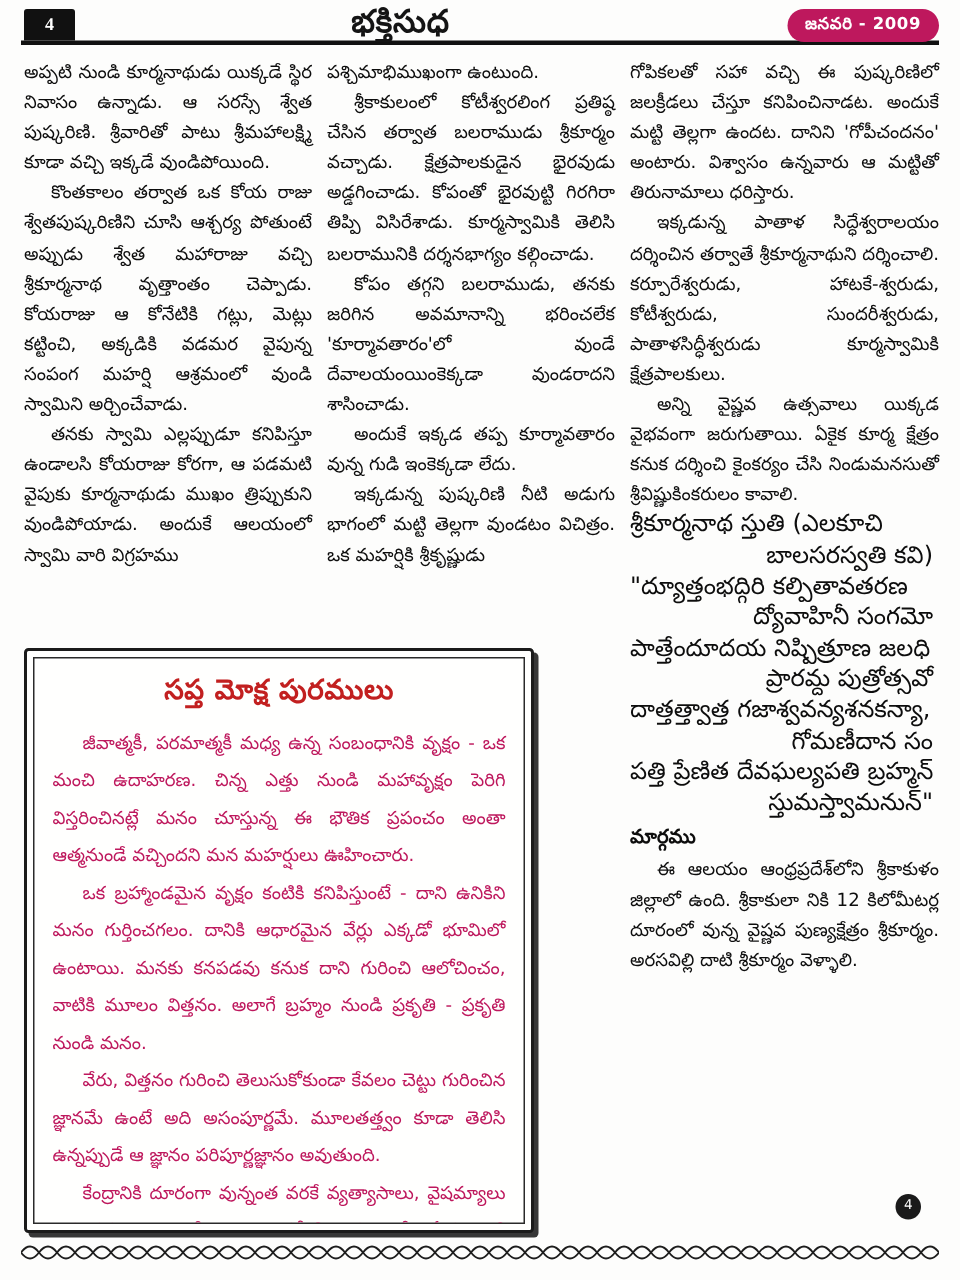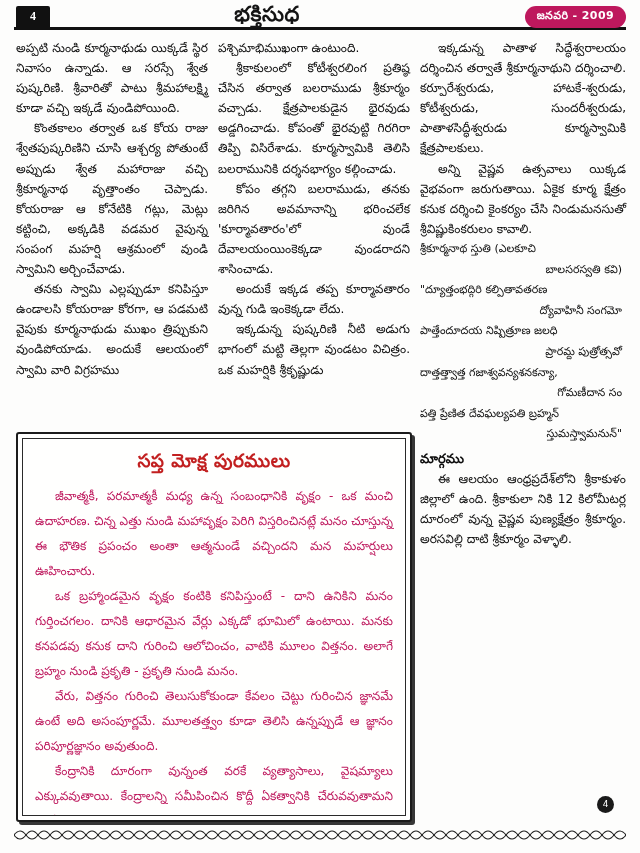--- a/index.html
+++ b/index.html
@@ -87,21 +87,21 @@
   .col p.indent { text-indent: 18px; }
   .col-1 { left: 16px;  width: 192px; }
   .col-2 { left: 218px; width: 192px; }
   .col-3 { left: 420px; width: 206px; }
 
   
   .feature-box {
     position: absolute;
     left: 16px;
     top: 432px;
-    width: 396px;
+    width: 340px;
     height: 390px;
     border: 2px solid #1b1b1b;
     border-radius: 3px;
     background: #fffffe;
     box-sizing: border-box;
     box-shadow: 3px 3px 0 0 rgba(20,20,20,0.85);
   }
   .feature-inner {
     position: absolute;
     inset: 4px;
@@ -124,21 +124,21 @@
     line-height: 25px;
     text-align: justify;
     font-family: "DejaVu Sans", "Liberation Sans", sans-serif;
     color: #be185d;
   }
   .feature-body p { margin: 0; }
   .feature-body p.indent { text-indent: 20px; }
 
   
   .poem {
-    font-size: 11px;
+    font-size: 16px;
     line-height: 20.6px;
     font-family: "DejaVu Sans", "Liberation Sans", sans-serif;
   }
   .poem .ln { white-space: nowrap; }
   .poem .ln.right { text-align: right; padding-right: 4px; }
   .section-label {
     font-size: 13px;
     font-weight: bold;
     margin-top: 4px;
     font-family: "DejaVu Sans", "Liberation Sans", sans-serif;
@@ -188,20 +188,21 @@
 
   <div class="col col-2">
     <p>పశ్చిమాభిముఖంగా ఉంటుంది.</p>
     <p class="indent">శ్రీకాకులంలో కోటీశ్వరలింగ ప్రతిష్ఠ చేసిన తర్వాత బలరాముడు శ్రీకూర్మం వచ్చాడు. క్షేత్రపాలకుడైన భైరవుడు అడ్డగించాడు. కోపంతో భైరవుట్టి గిరగిరా తిప్పి విసిరేశాడు. కూర్మస్వామికి తెలిసి బలరామునికి దర్శనభాగ్యం కల్గించాడు.</p>
     <p class="indent">కోపం తగ్గని బలరాముడు, తనకు జరిగిన అవమానాన్ని భరించలేక 'కూర్మావతారం'లో వుండే దేవాలయంయింకెక్కడా వుండరాదని శాసించాడు.</p>
     <p class="indent">అందుకే ఇక్కడ తప్ప కూర్మావతారం వున్న గుడి ఇంకెక్కడా లేదు.</p>
     <p class="indent">ఇక్కడున్న పుష్కరిణి నీటి అడుగు భాగంలో మట్టి తెల్లగా వుండటం విచిత్రం. ఒక మహర్షికి శ్రీకృష్ణుడు</p>
   </div>
 
   <div class="col col-3">
+    <p>గోపికలతో సహా వచ్చి ఈ పుష్కరిణిలో జలక్రీడలు చేస్తూ కనిపించినాడట. అందుకే మట్టి తెల్లగా ఉందట. దానిని 'గోపీచందనం' అంటారు. విశ్వాసం ఉన్నవారు ఆ మట్టితో తిరునామాలు ధరిస్తారు.</p>
     <p class="indent">ఇక్కడున్న పాతాళ సిద్ధేశ్వరాలయం దర్శించిన తర్వాతే శ్రీకూర్మనాథుని దర్శించాలి. కర్పూరేశ్వరుడు, హాటకే-శ్వరుడు, కోటీశ్వరుడు, సుందరీశ్వరుడు, పాతాళసిద్ధీశ్వరుడు కూర్మస్వామికి క్షేత్రపాలకులు.</p>
     <p class="indent">అన్ని వైష్ణవ ఉత్సవాలు యిక్కడ వైభవంగా జరుగుతాయి. ఏకైక కూర్మ క్షేత్రం కనుక దర్శించి కైంకర్యం చేసి నిండుమనసుతో శ్రీవిష్ణుకింకరులం కావాలి.</p>
 
     <div class="poem">
       <div class="ln">శ్రీకూర్మనాథ స్తుతి (ఎలకూచి</div>
       <div class="ln right">బాలసరస్వతి కవి)</div>
       <div class="ln">"ద్యూత్తంభద్గిరి కల్పితావతరణ</div>
       <div class="ln right">ద్యోవాహినీ సంగమో</div>
       <div class="ln">పాత్తేందూదయ నిష్పిత్రూణ జలధి</div>
       <div class="ln right">ప్రారమ్ద పుత్రోత్సవో</div>

